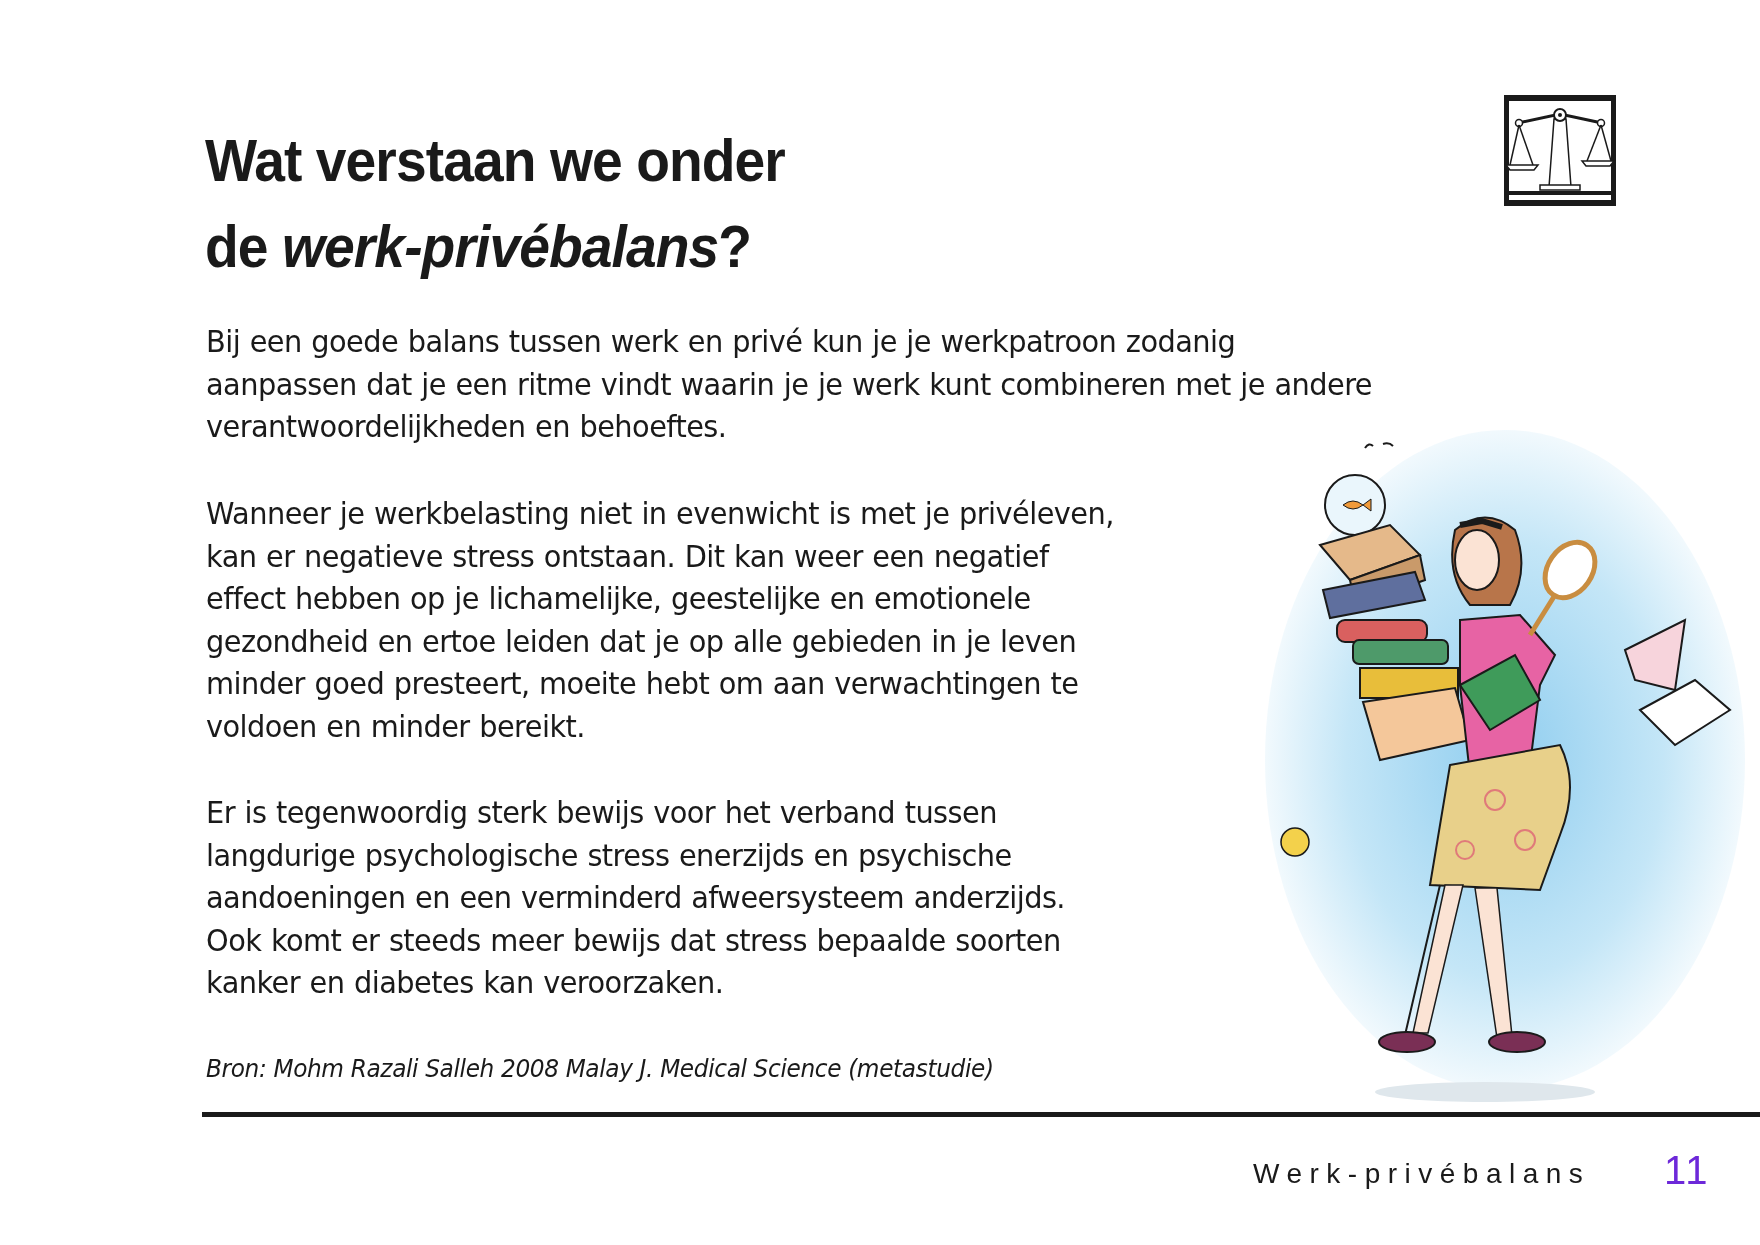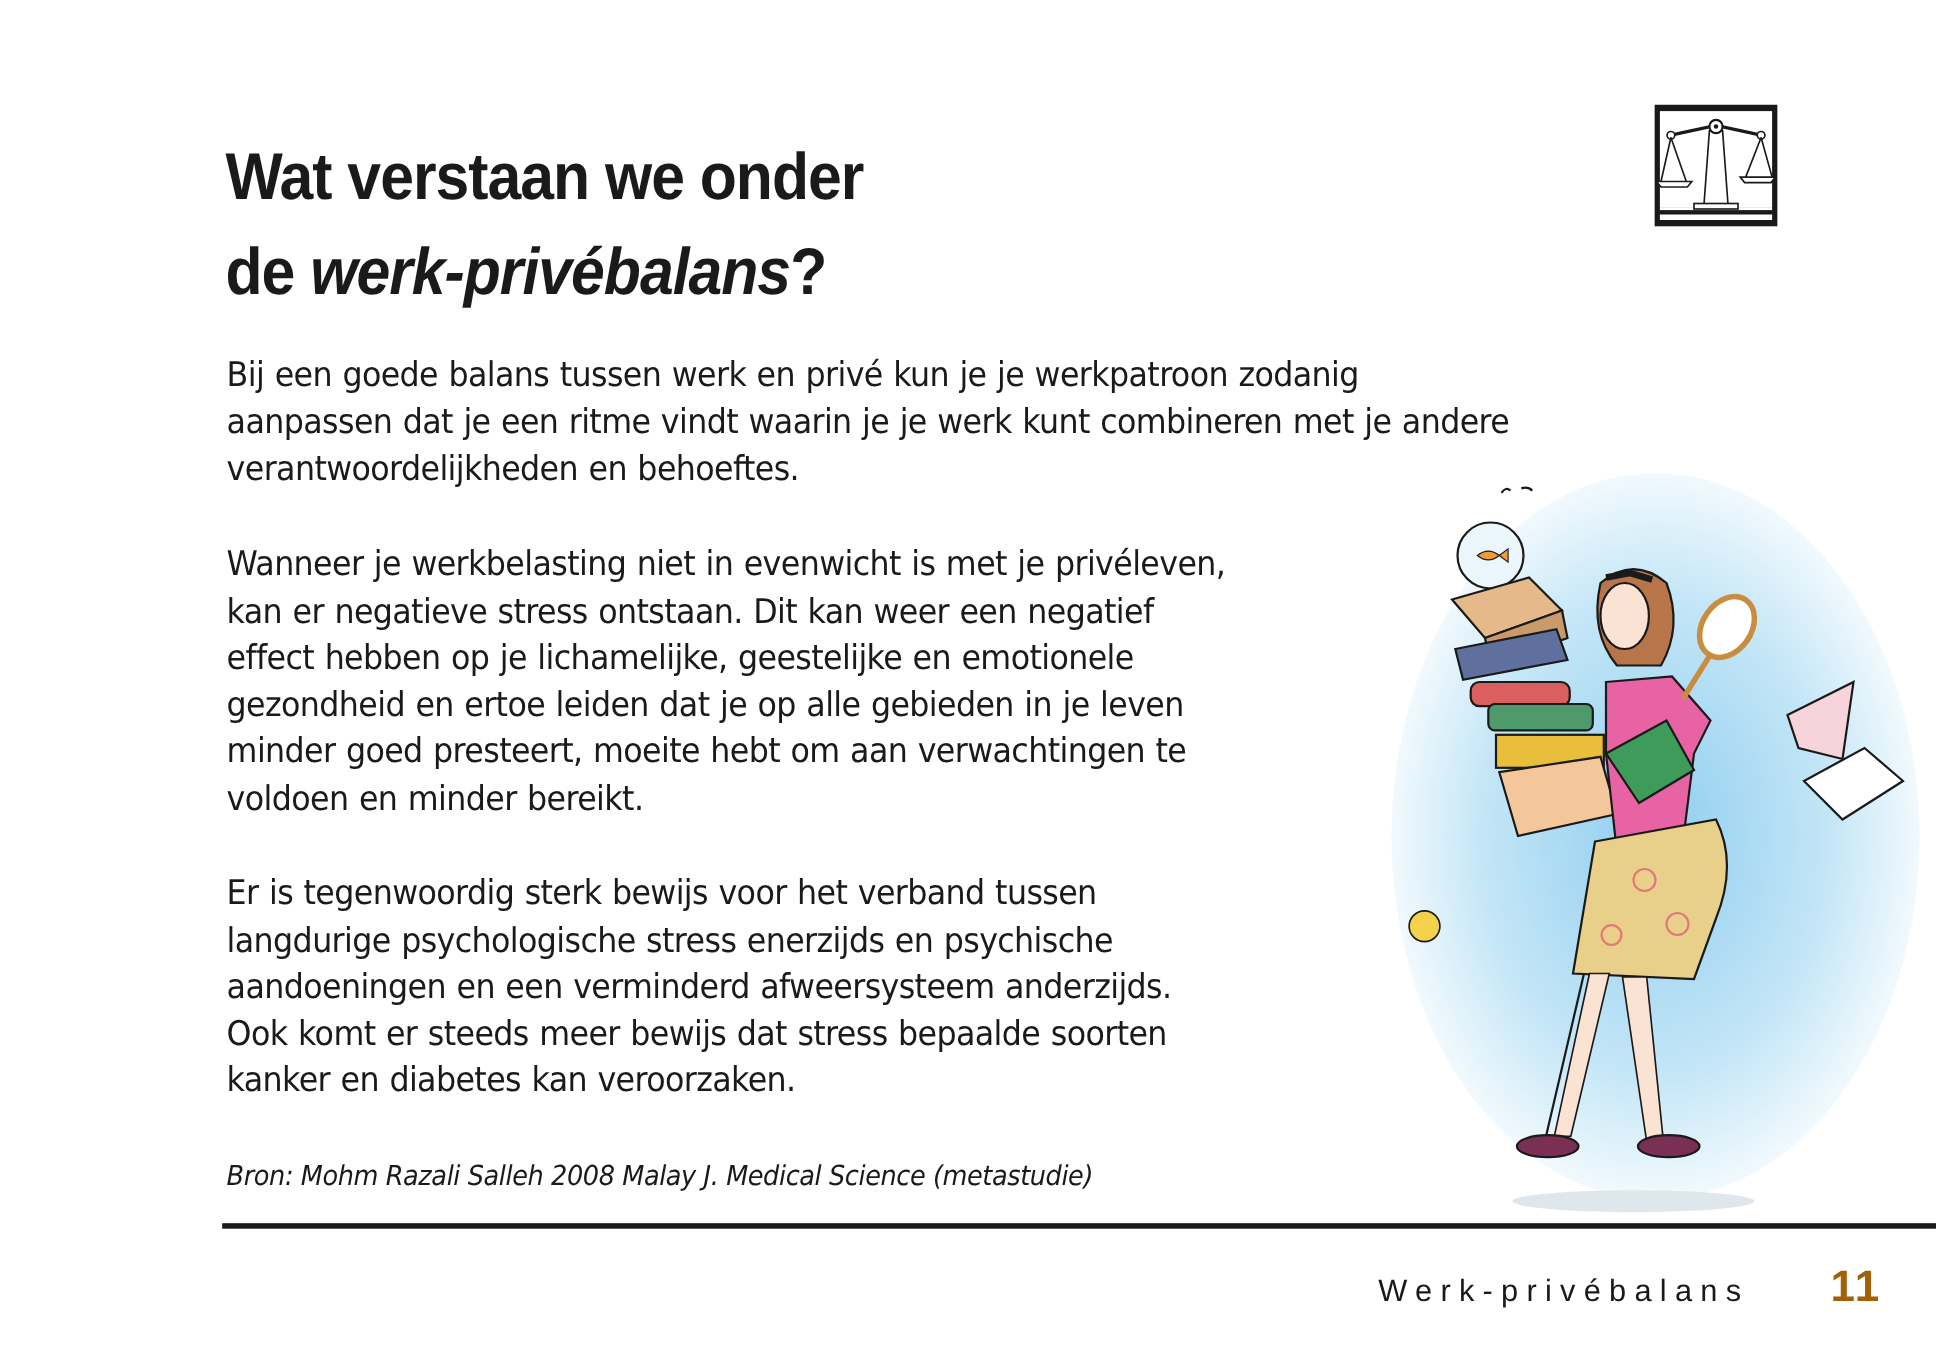--- a/index.html
+++ b/index.html
@@ -40,22 +40,22 @@
     position: absolute; left: 202px; top: 1112px; width: 1558px; height: 5px;
     background: #1a1a1a;
   }
   .footer-label {
     position: absolute; left: 1253px; top: 1158px;
     font-family: "Liberation Sans", sans-serif; font-size: 28px;
     letter-spacing: 7.5px; color: #1a1a1a;
   }
   .page-number {
     position: absolute; left: 1664px; top: 1148px;
-    font-family: "Liberation Sans", sans-serif; font-weight: bold;
-    font-size: 40px; color: #a16207; letter-spacing: 2px;
+    font-family: "Liberation Sans", sans-serif; font-weight: normal;
+    font-size: 40px; color: #6d28d9; letter-spacing: 2px;
   }
   .illustration {
     position: absolute; left: 1255px; top: 430px; width: 505px; height: 680px;
   }
 </style>
 </head>
 <body>
 
 <h1 class="title">
   <span>Wat verstaan we onder</span><br>

